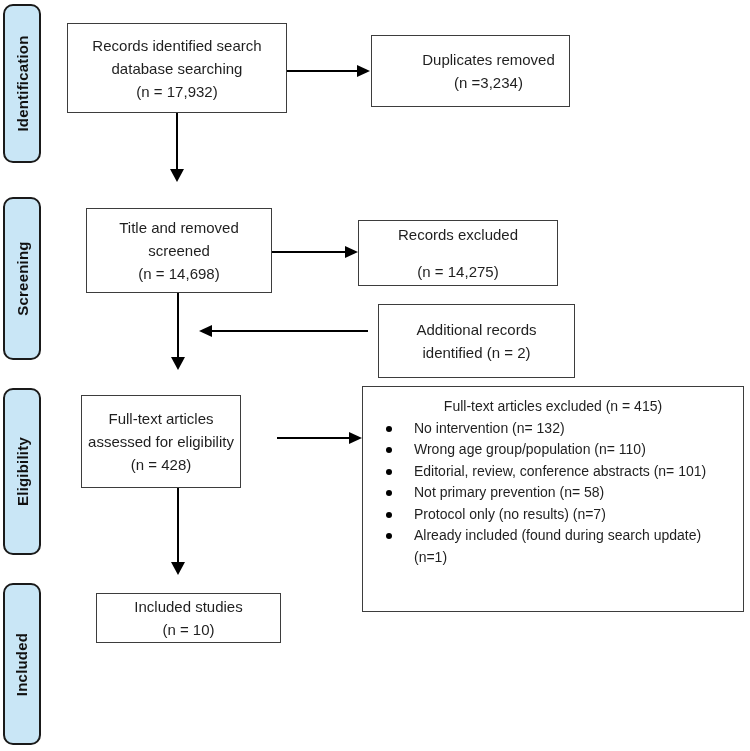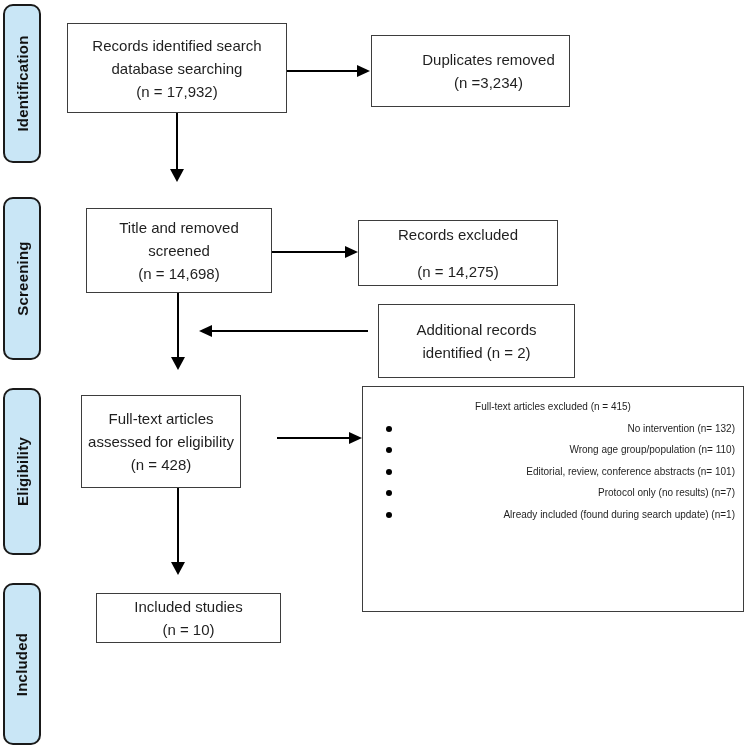--- a/index.html
+++ b/index.html
@@ -49,27 +49,27 @@
     font-size: 15px;
     line-height: 23px;
   }
 
   
   .bigbox {
     position: absolute;
     background: #ffffff;
     border: 1.5px solid #3d3d3d;
     box-sizing: border-box;
-    font-size: 10px;
+    font-size: 14px;
     line-height: 21.5px;
     padding-top: 9px;
   }
   .bigbox .bb-title { text-align: center; }
   .fx-list { margin: 0; padding: 0; list-style: none; }
-  .fx-list li { position: relative; padding-left: 51px; padding-right: 8px; text-align: right; }
+  .fx-list li { position: relative; padding-left: 51px; padding-right: 8px; }
   .fx-list li::before {
     content: '';
     position: absolute;
     left: 23px;
     top: 8px;
     width: 6px;
     height: 6px;
     border-radius: 50%;
     background: #000;
   }
@@ -143,20 +143,21 @@
     <div>assessed for eligibility</div>
     <div>(n = 428)</div>
   </div>
 
   <div class="bigbox" style="left:362px; top:386px; width:382px; height:226px;">
     <div class="bb-title">Full-text articles excluded (n = 415)</div>
     <ul class="fx-list">
       <li>No intervention (n= 132)</li>
       <li>Wrong age group/population (n= 110)</li>
       <li>Editorial, review, conference abstracts (n= 101)</li>
+      <li>Not primary prevention (n= 58)</li>
       <li>Protocol only (no results) (n=7)</li>
       <li>Already included (found during search update) (n=1)</li>
     </ul>
   </div>
 
   <div class="fbox" style="left:96px; top:593px; width:185px; height:50px;">
     <div>Included studies</div>
     <div>(n = 10)</div>
   </div>
 

